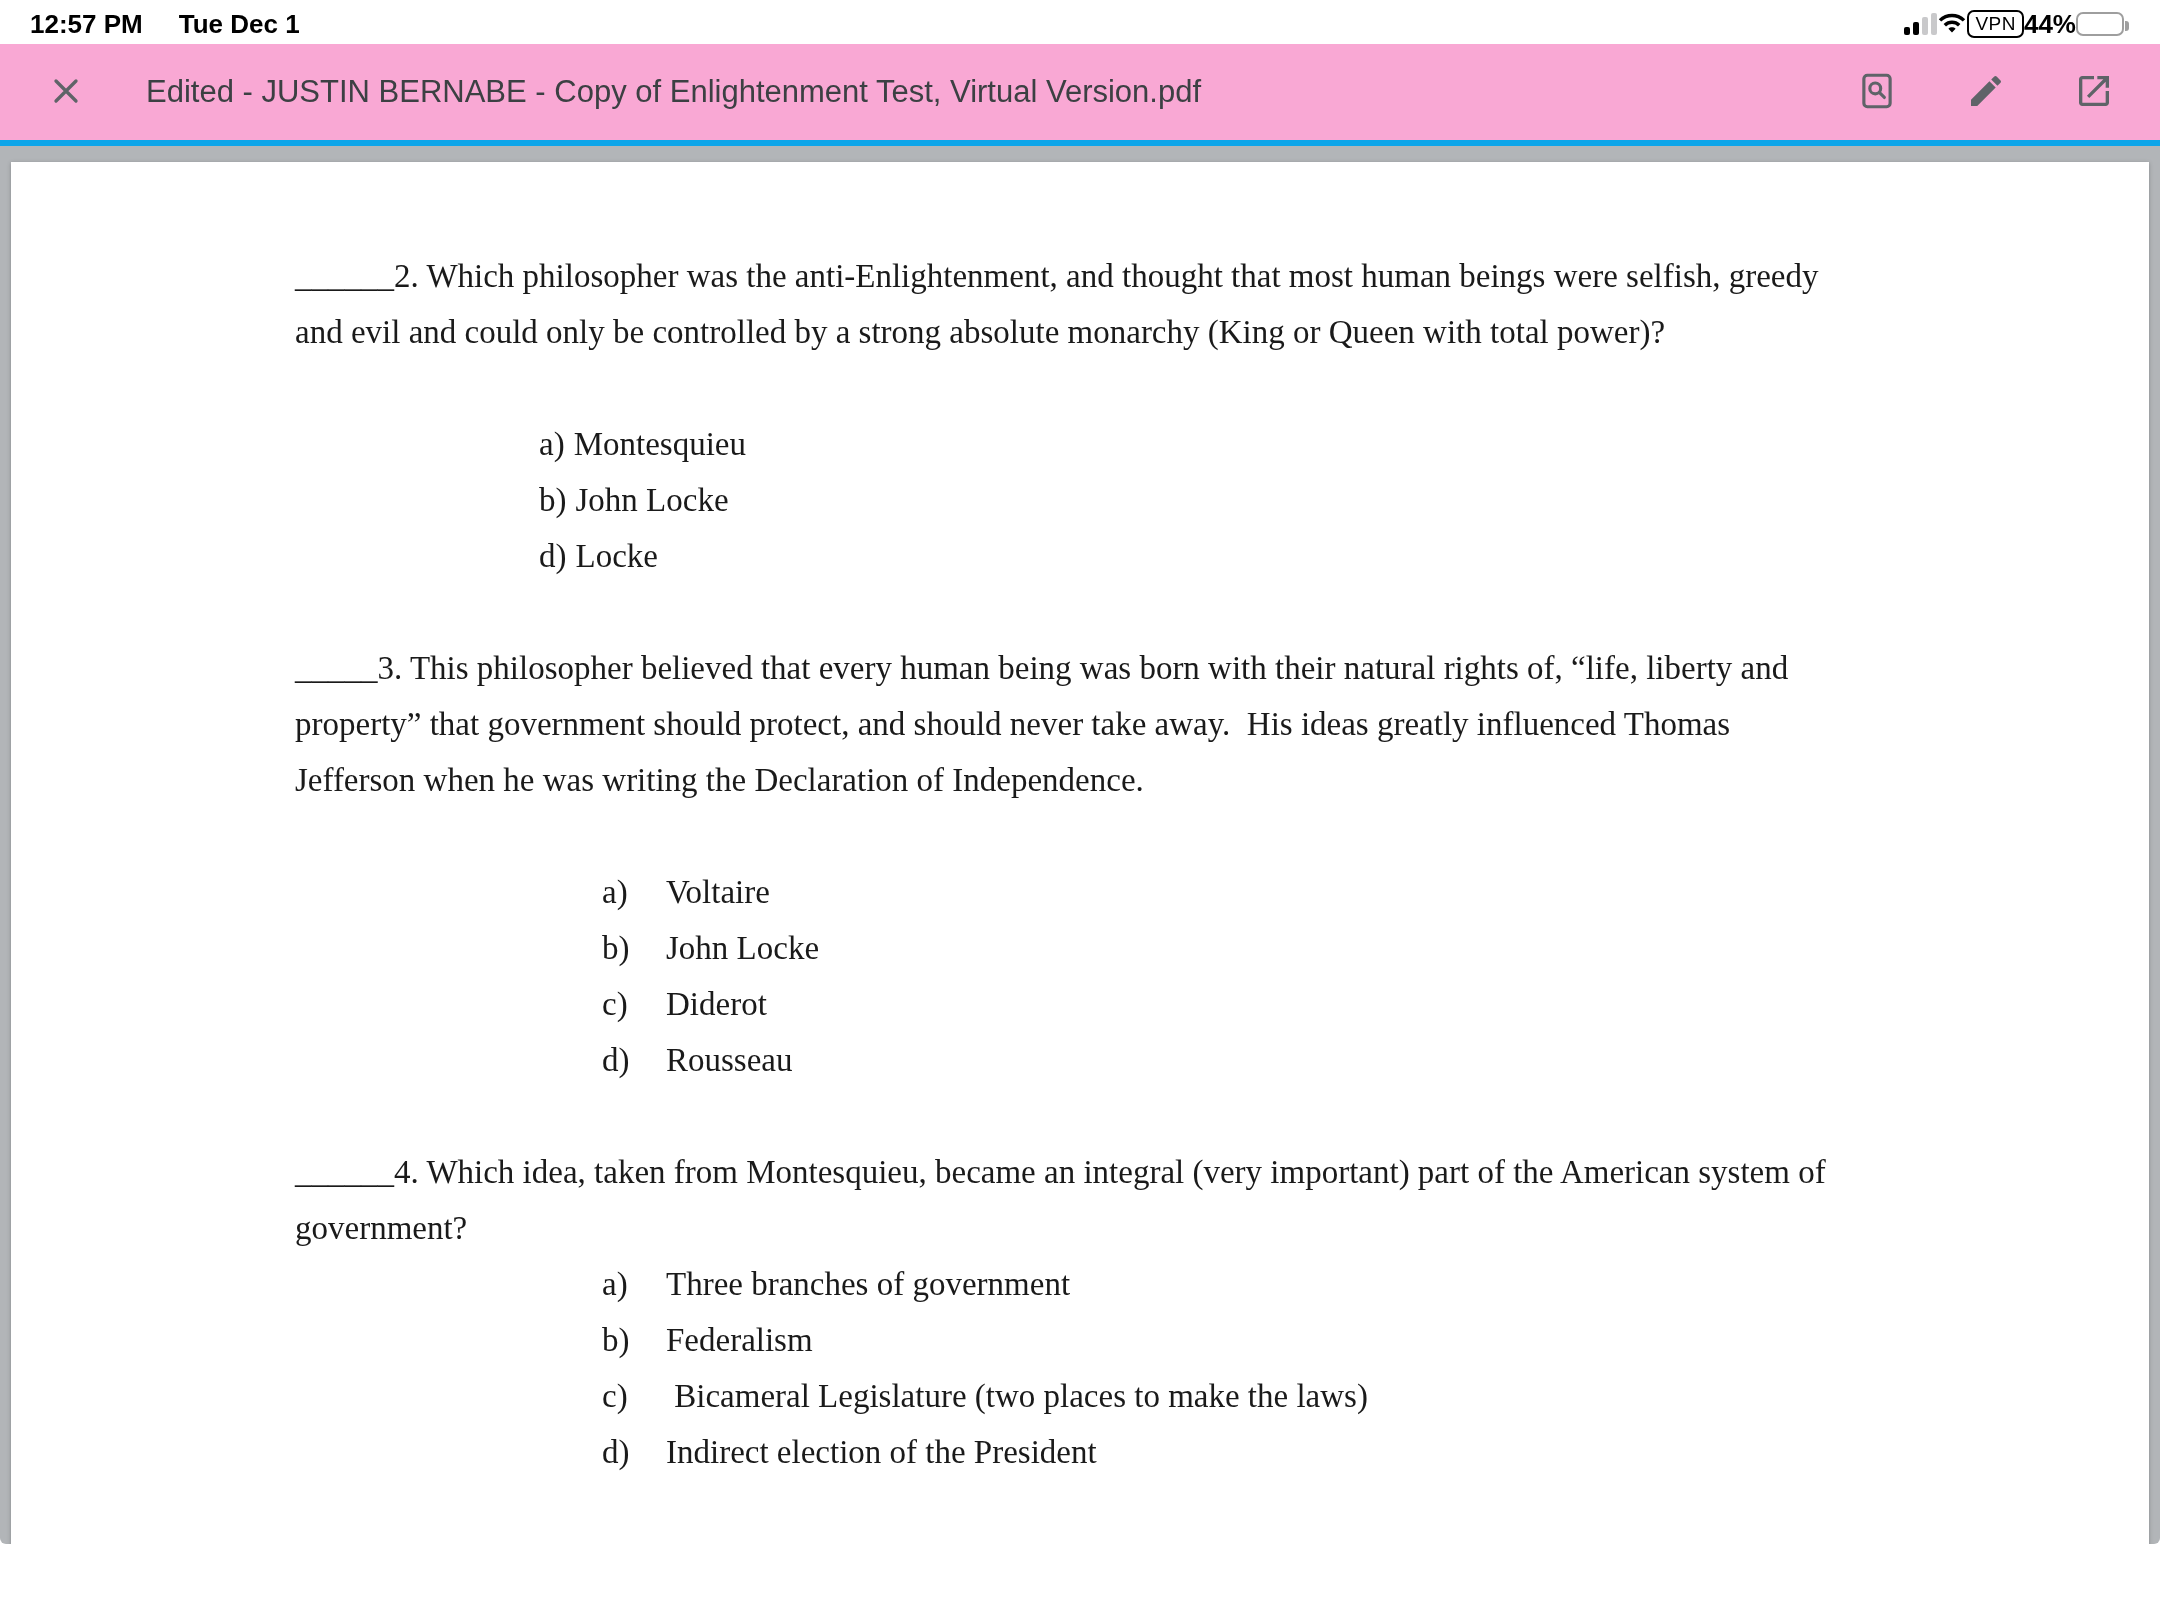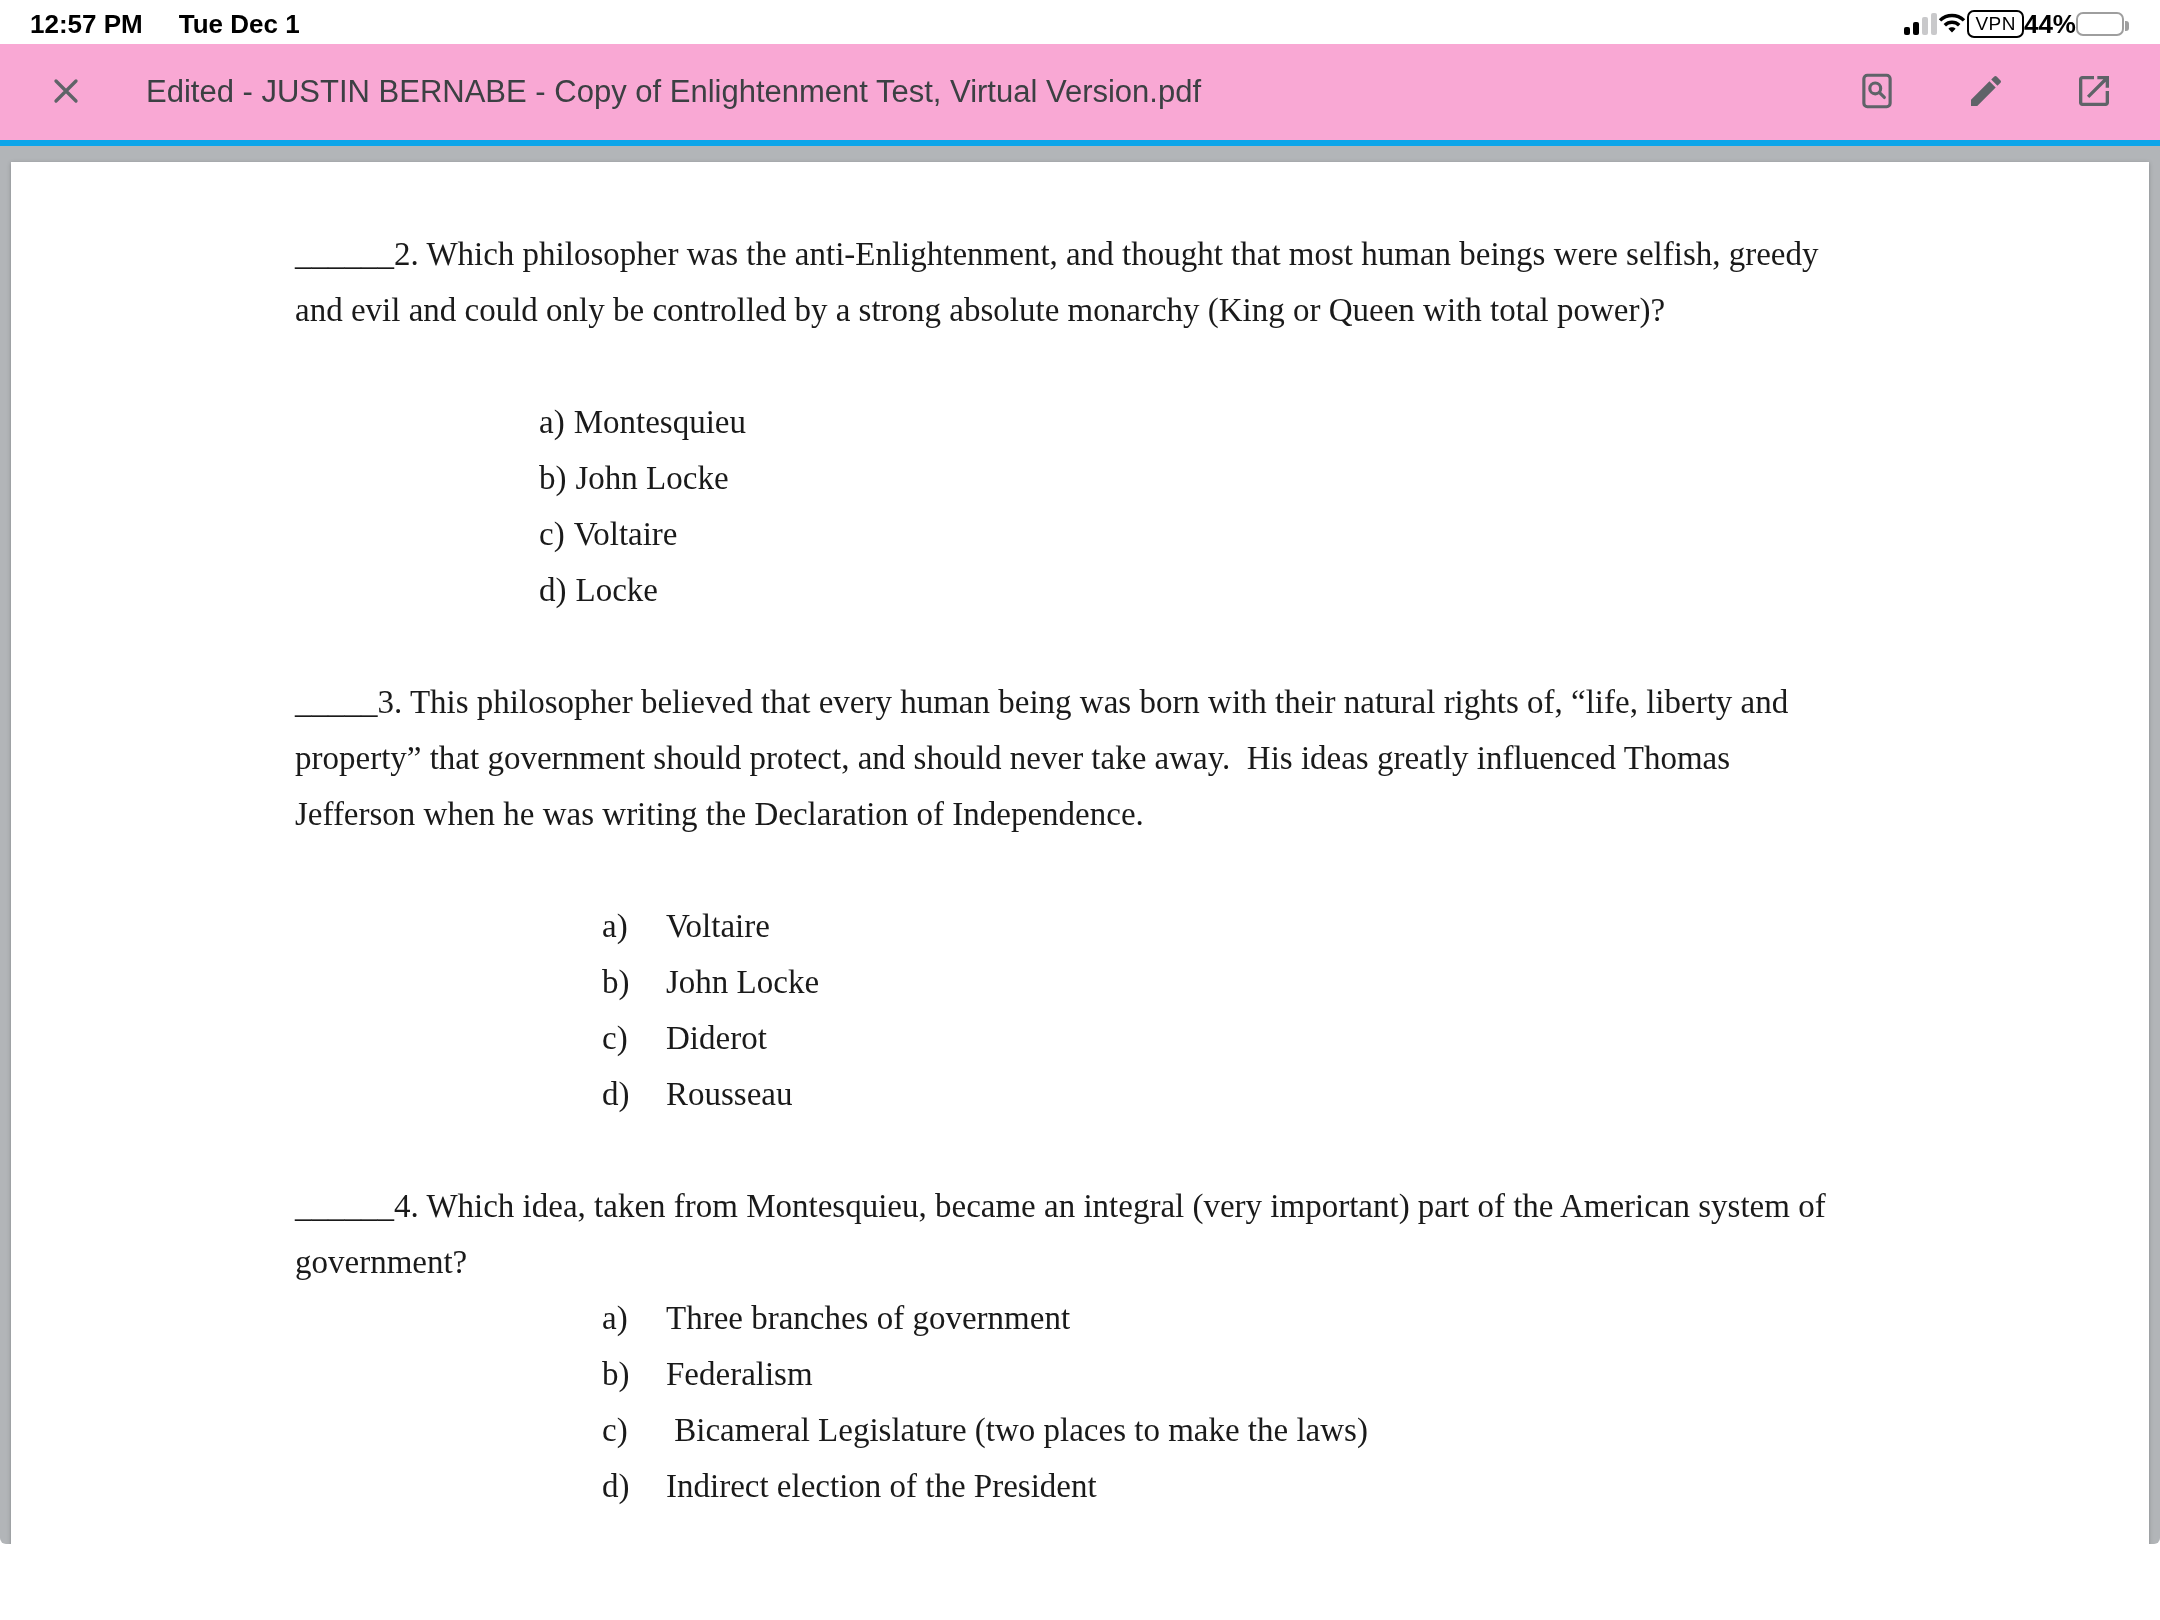--- a/index.html
+++ b/index.html
@@ -47,21 +47,21 @@
   }
   .toolbar-actions { display:flex; gap:52px; align-items:center; }
 
   
   .viewer {
     height:1474px; background:#b2b5b8; padding:16px 11px 14px 11px;
   }
   .page {
     background:#fff; width:100%; height:1444px; overflow:hidden;
     box-shadow:0 1px 4px rgba(0,0,0,.25);
-    padding:64px 0 0 284px;
+    padding:86px 0 0 284px;
   }
   .doc-body {
     width:1560px; font-family:"Liberation Serif", serif; font-size:33px;
     line-height:56px; color:#1a1a1a;
   }
   .prompt { white-space:pre-wrap; margin:0 0 56px 0; }
   .prompt.follow-tight { margin-bottom:0; }
   .options { margin:0 0 56px 0; }
   .question:last-child .options { margin-bottom:0; }
   .option { line-height:56px; }
@@ -144,23 +144,20 @@
         <div class="question">
           <p class="prompt">______2. Which philosopher was the anti-Enlightenment, and thought that most human beings were selfish, greedy and evil and could only be controlled by a strong absolute monarchy (King or Queen with total power)?</p>
           <div class="options tight">
             <div class="option">
               <span class="letter">a)</span><span class="text">Montesquieu</span>
             </div>
             <div class="option">
               <span class="letter">b)</span><span class="text">John Locke</span>
             </div>
             <div class="option">
-              <span class="letter">c)</span><span class="text">Voltaire</span>
-            </div>
-            <div class="option">
               <span class="letter">d)</span><span class="text">Locke</span>
             </div>
           </div>
         </div>
 
         <div class="question">
           <p class="prompt">_____3. This philosopher believed that every human being was born with their natural rights of, “life, liberty and property” that government should protect, and should never take away.  His ideas greatly influenced Thomas Jefferson when he was writing the Declaration of Independence.</p>
           <div class="options tabbed">
             <div class="option">
               <span class="letter">a)</span><span class="text">Voltaire</span>

